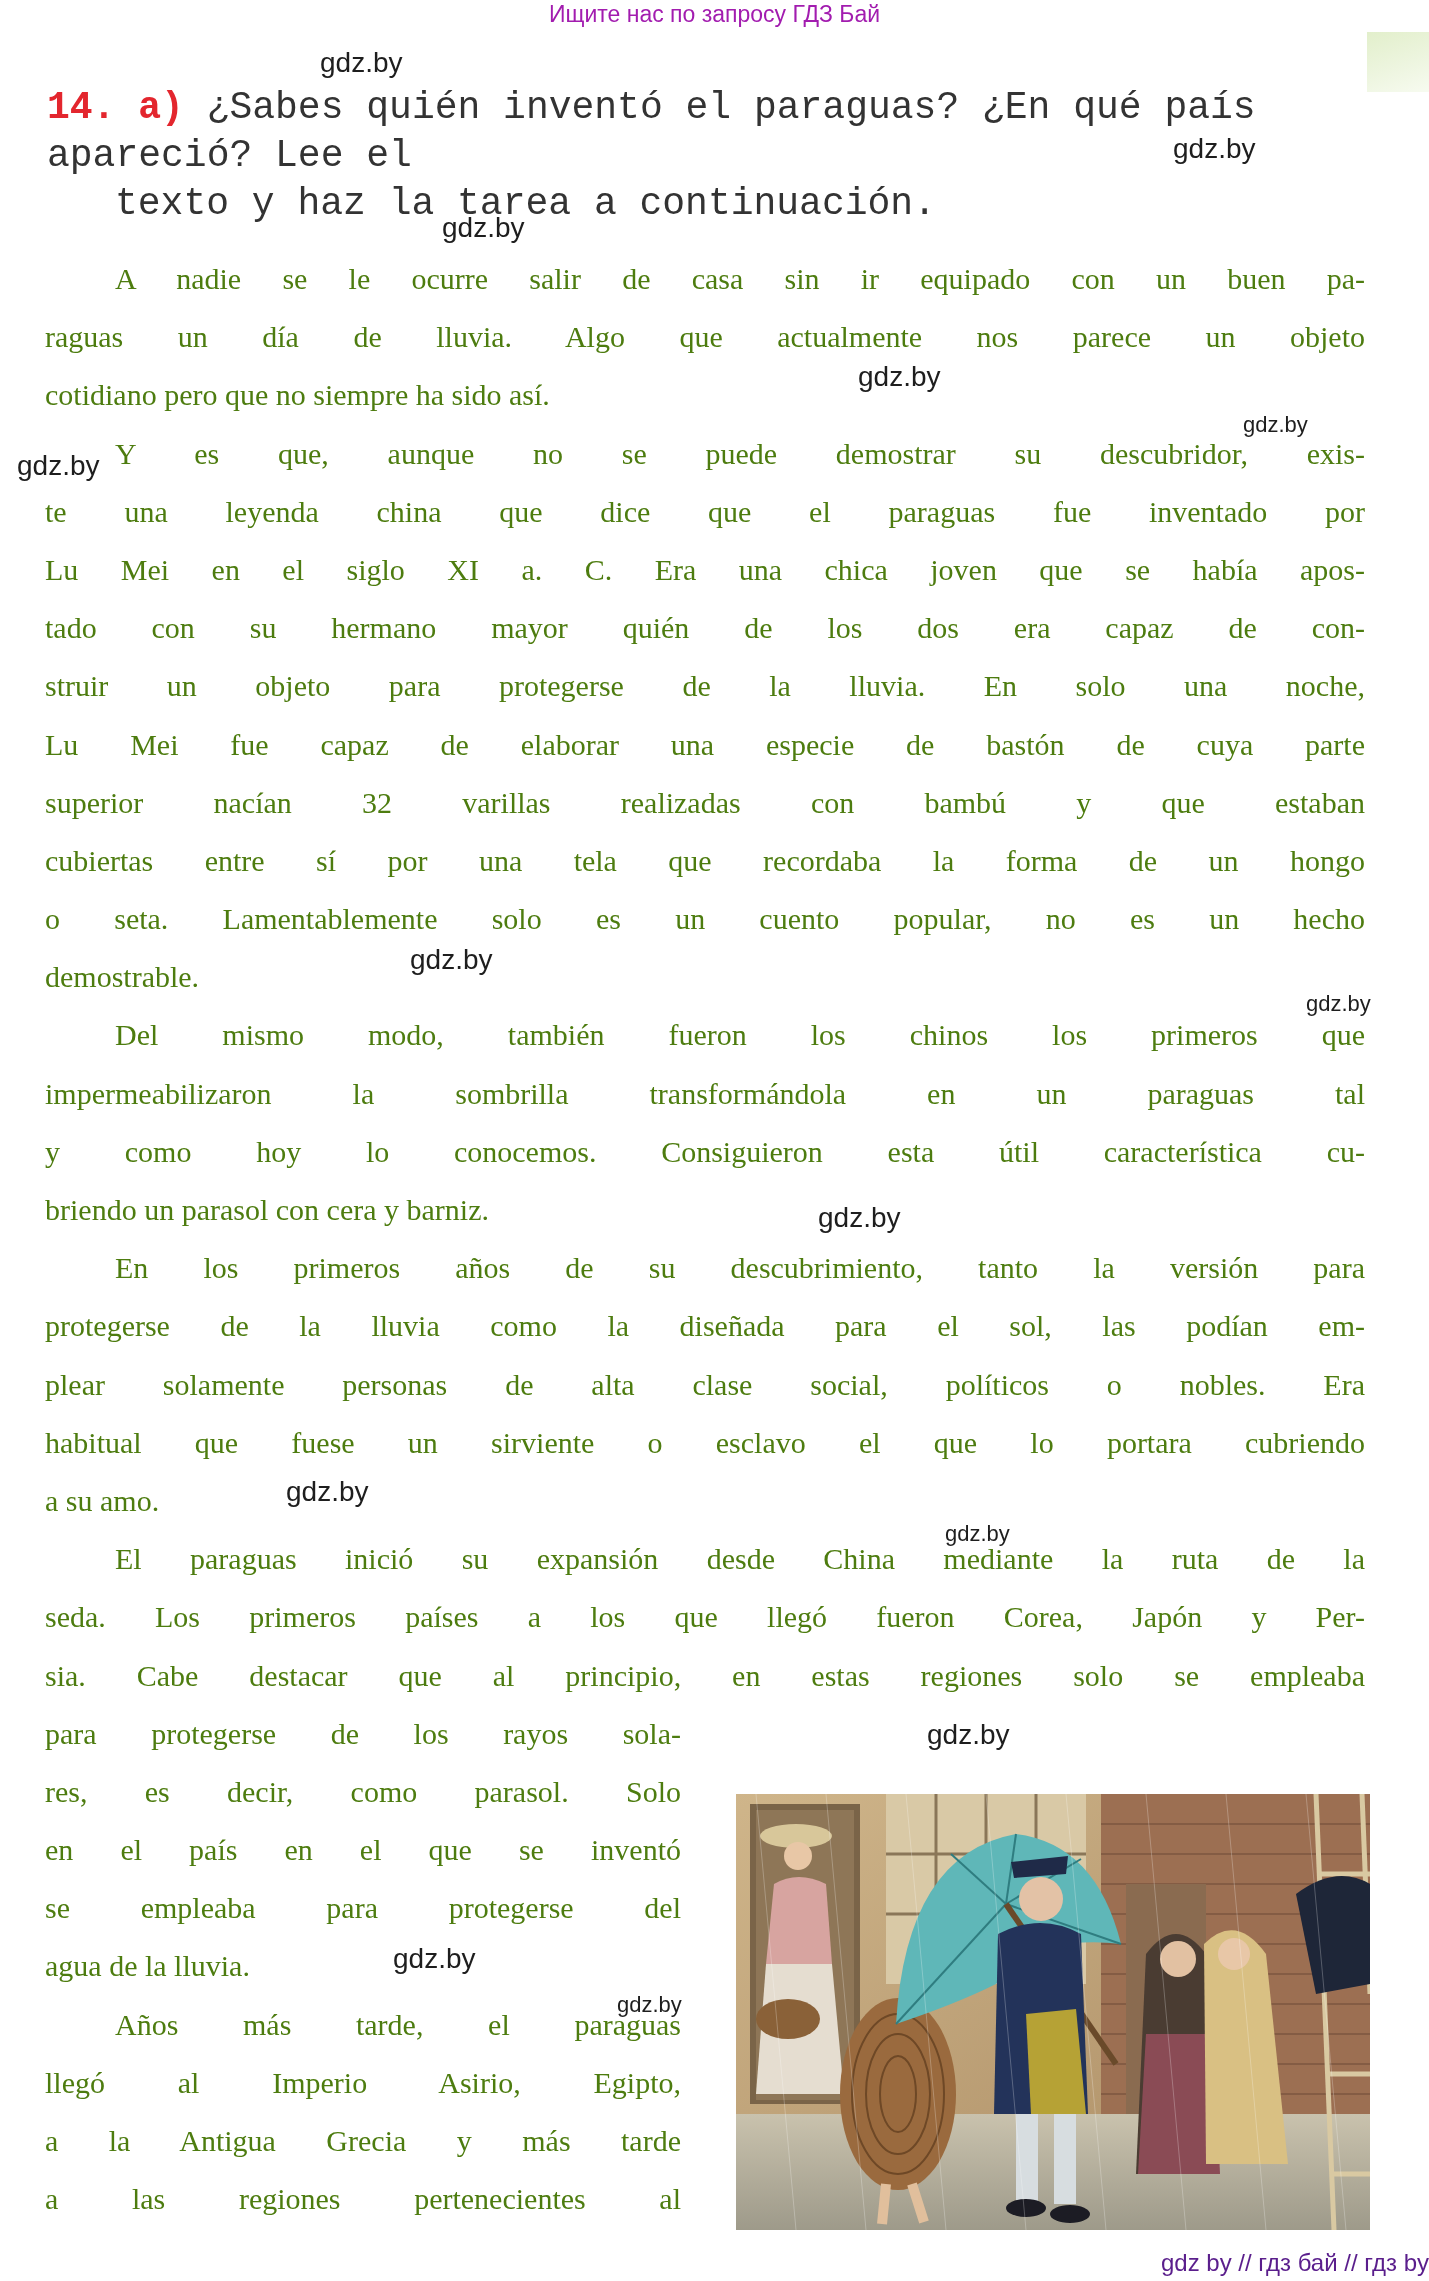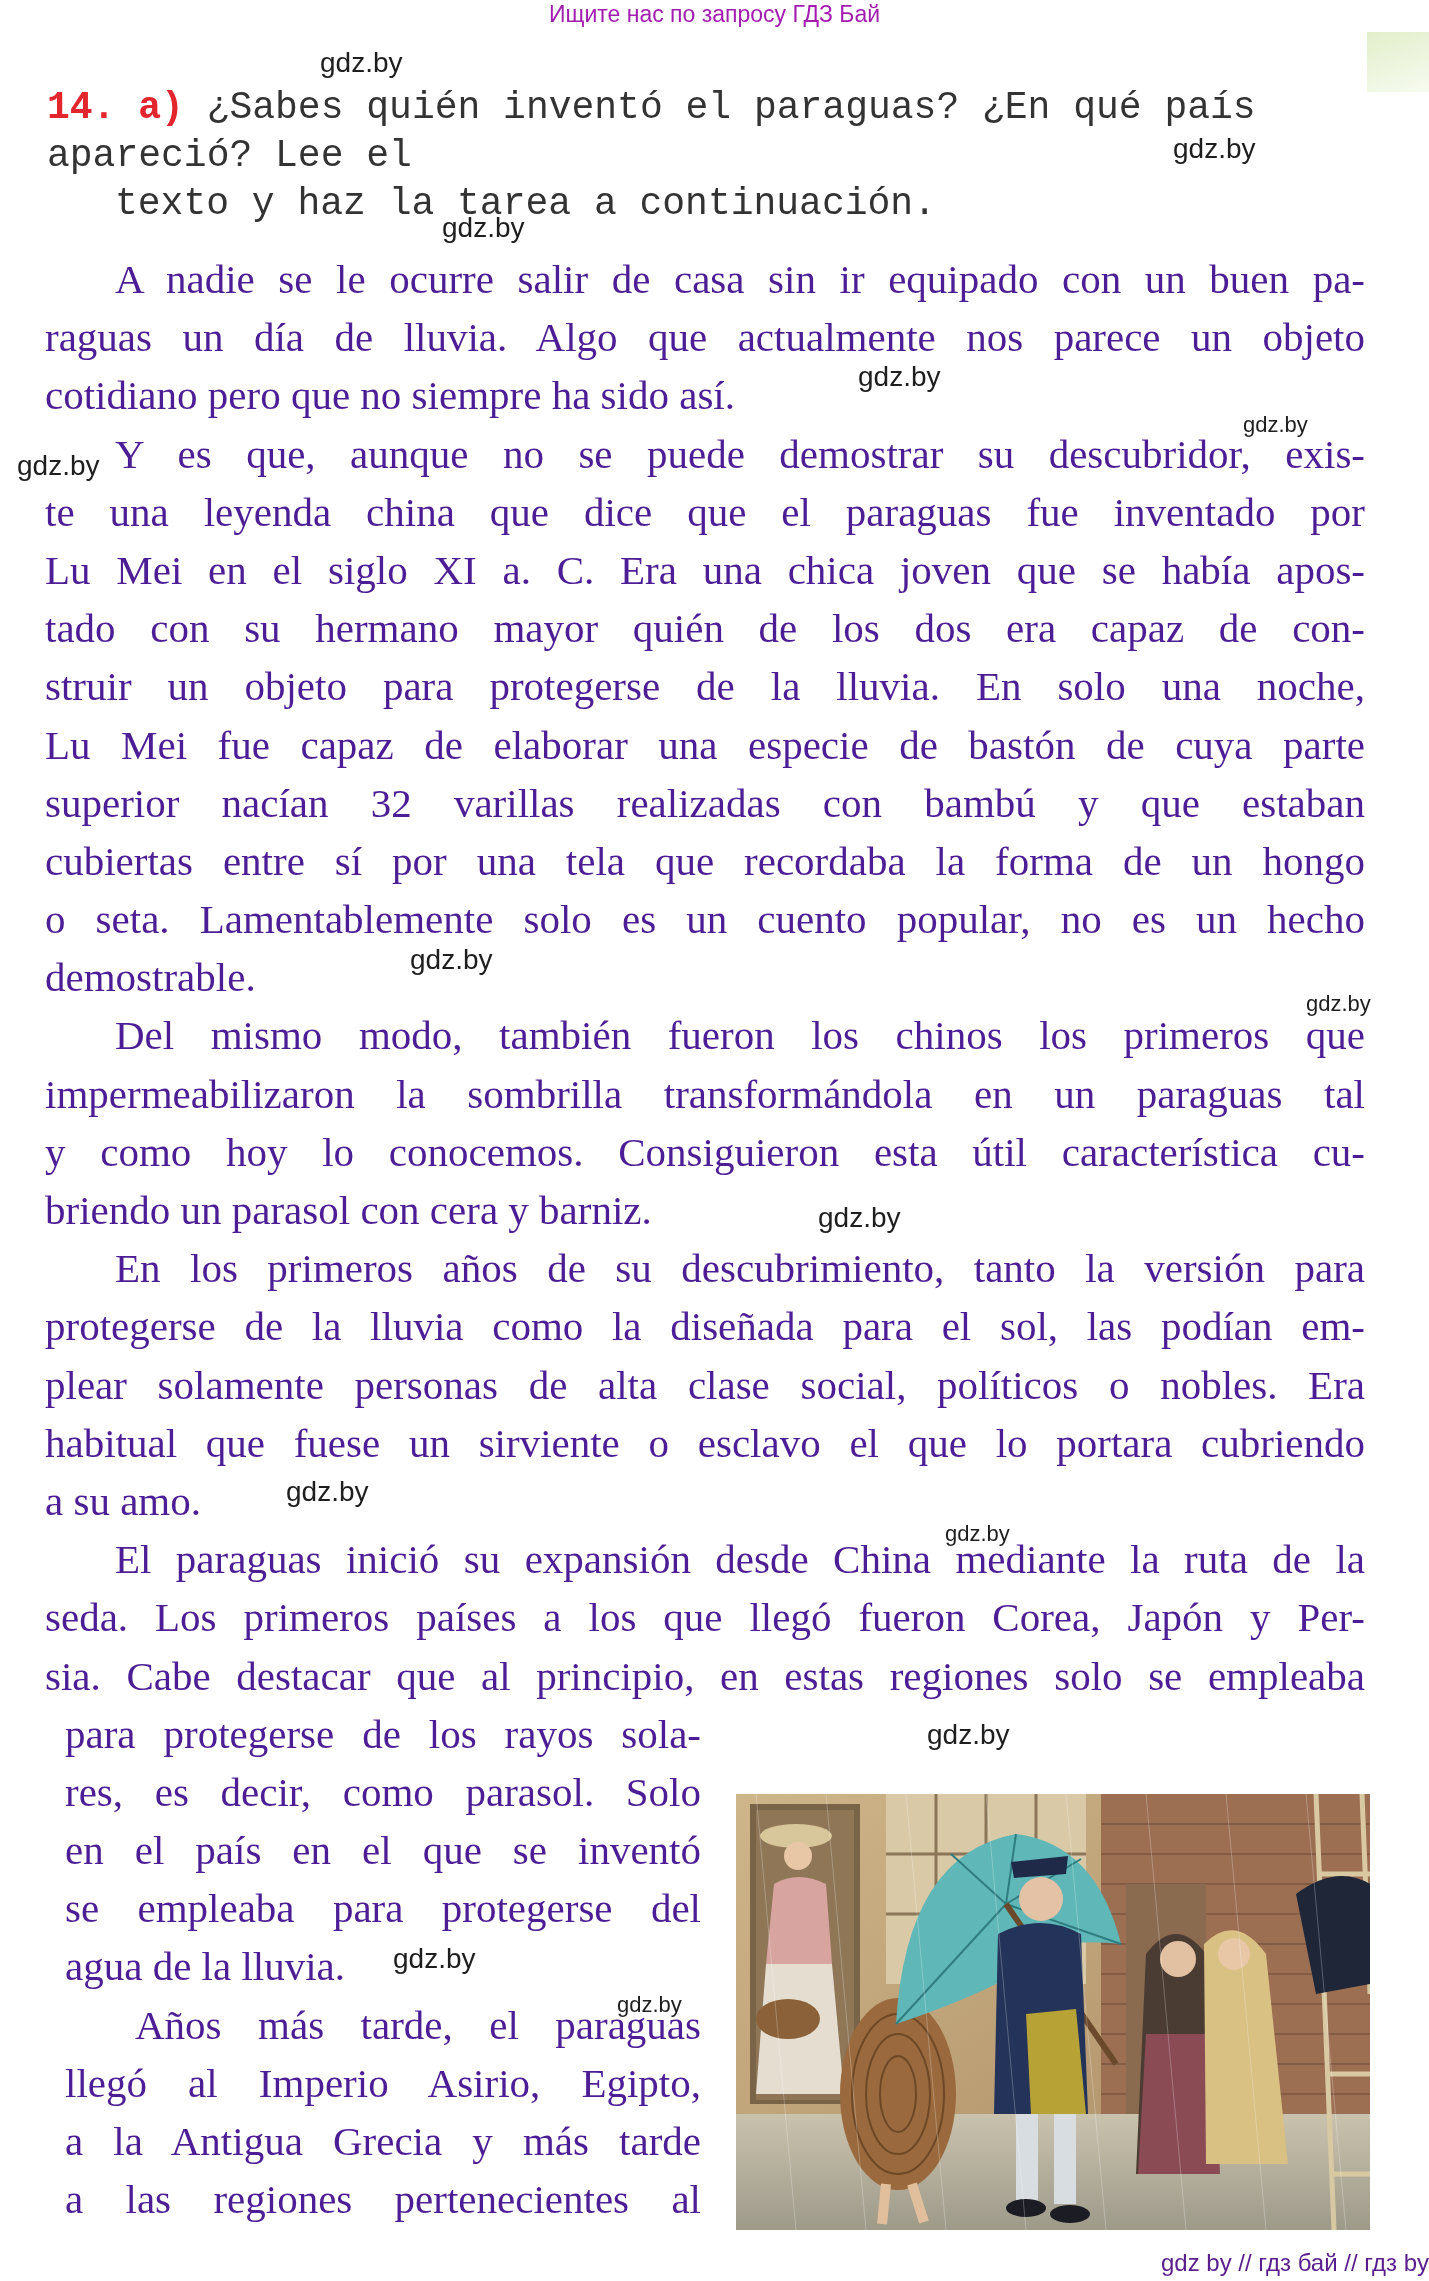--- a/index.html
+++ b/index.html
@@ -9,25 +9,25 @@
   .corner-deco { position:absolute; left:1367px; top:32px; width:62px; height:60px;
     background:linear-gradient(160deg,#e2efcb 0%, #edf5df 55%, #f7fbf0 100%); }
   .wm { position:absolute; font-family:"Liberation Sans", sans-serif; color:#1e1e1e; font-size:28px; line-height:30px; white-space:nowrap; }
   .wm.sm { font-size:22px; line-height:24px; }
   .task { position:absolute; left:47px; top:84px; width:1320px; font-family:Liberation Mono, monospace;
     font-size:38px; line-height:48px; color:#333333; }
   .task .num { color:#e3262e; font-weight:bold; }
   .task .lbl { color:#e3262e; font-weight:bold; }
   .task .l2 { padding-left:68px; }
   .body-text { position:absolute; left:45px; top:250px; width:1320px;
-    font-family:"Liberation Serif", serif; font-size:41px; color:#4c1d95; line-height:58.2px; }
+    font-family:"Liberation Serif", serif; font-size:30px; color:#4d7c0f; line-height:58.2px; }
   .line { display:block; height:58.2px; text-align:justify; text-align-last:justify; white-space:nowrap; overflow:visible; }
   .line.last { text-align-last:left; }
   .line.indent { padding-left:70px; }
-  .line.narrow { width:636px;margin-left:20px; }
+  .line.narrow { width:636px; }
   .illustration { position:absolute; left:736px; top:1794px; width:634px; height:436px; overflow:hidden;
     background:#c8a878; }
   .footer { position:absolute; left:0; width:1429px; top:2249px; text-align:right;
     font-family:"Liberation Sans", sans-serif; font-size:24px; color:#5a1e8c; line-height:28px; }
 </style>
 </head>
 <body>
 
 <div class="top-banner">Ищите нас по запросу ГДЗ Бай</div>
 <div class="corner-deco"></div>

